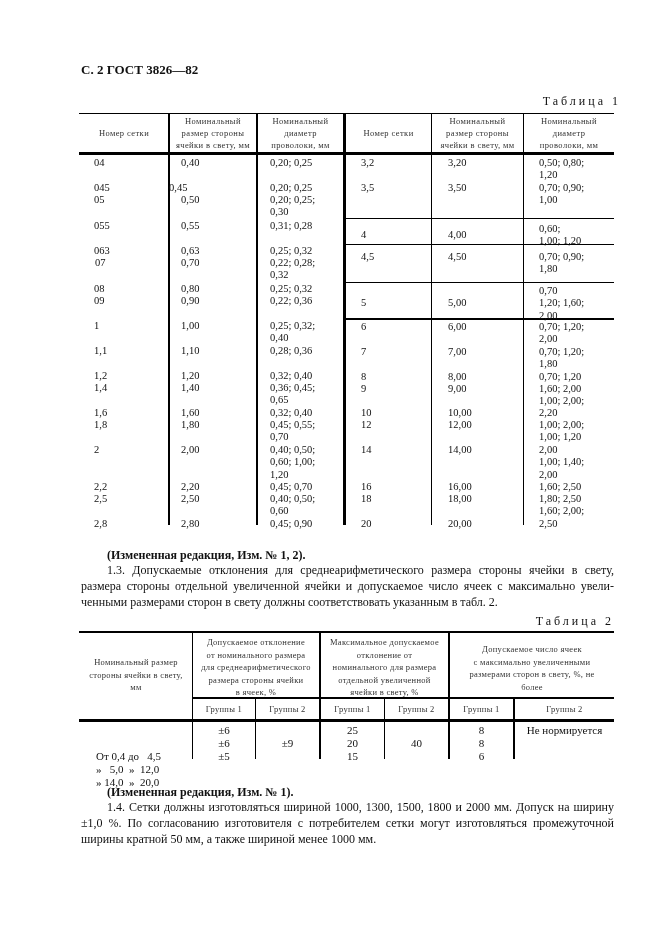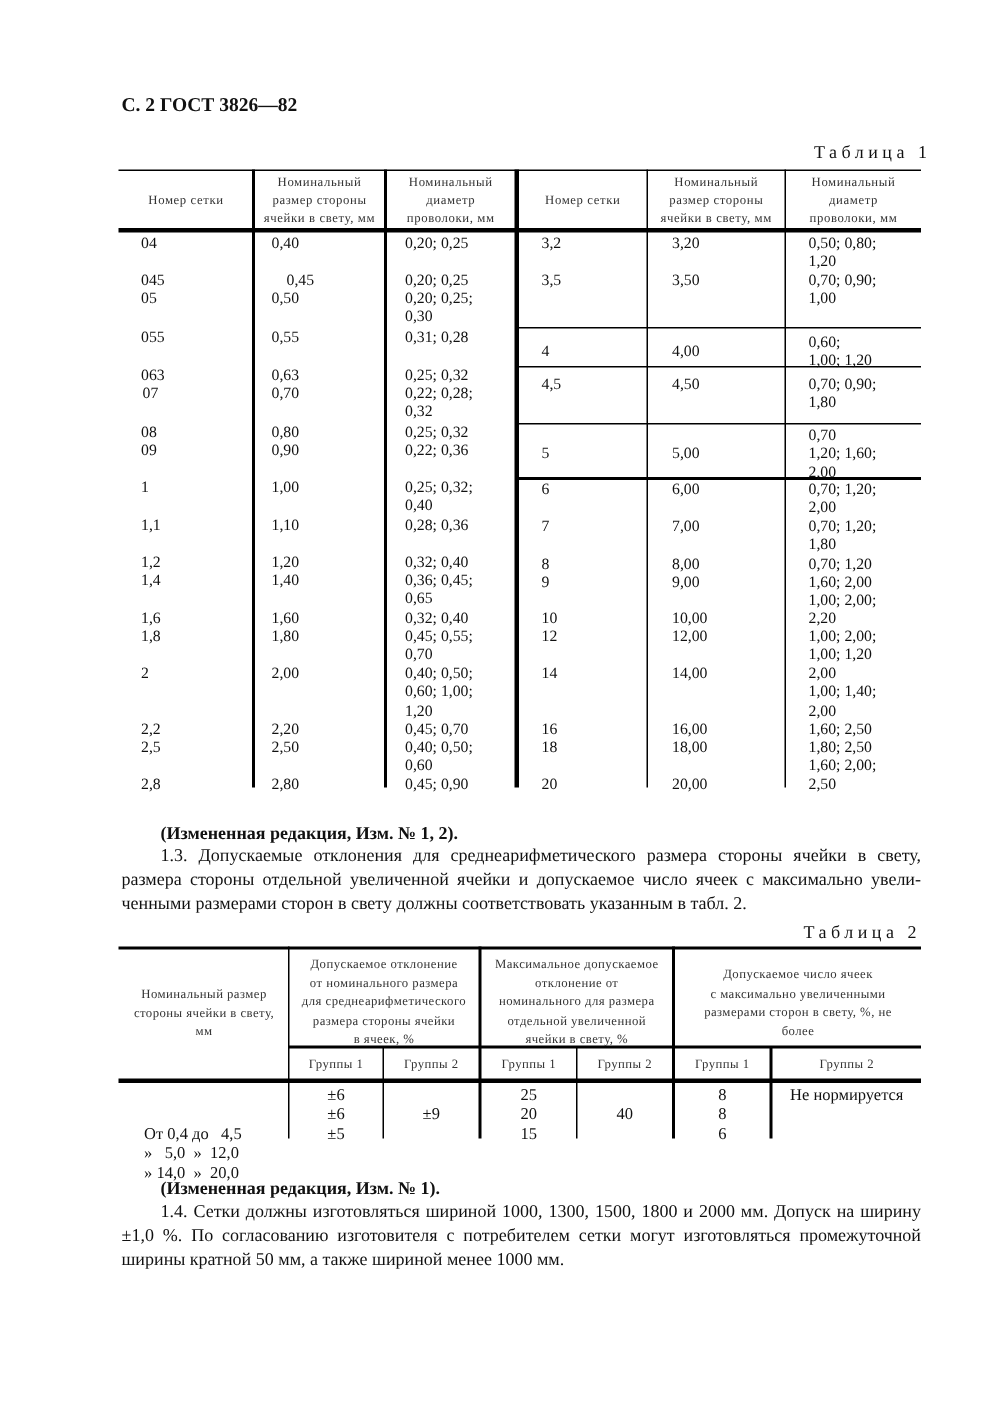--- a/index.html
+++ b/index.html
@@ -64,21 +64,21 @@
       <div>проволоки, мм</div>
   </div>
 
   <div id="t1-body">
       <div></div>
       <div class="cell" style="left: 94px; top: 157px;">04</div>
       <div class="cell" style="left: 181px; top: 157px;">0,40</div>
       <div class="cell" style="left: 270px; top: 157px;">0,20; 0,25</div>
       <div></div>
       <div class="cell" style="left: 94px; top: 182px;">045</div>
-      <div class="cell" style="left: 191px; top: 182px;">0,45</div>
+      <div class="cell" style="left: 169px; top: 182px;">0,45</div>
       <div class="cell" style="left: 270px; top: 182px;">0,20; 0,25</div>
       <div></div>
       <div class="cell" style="left: 94px; top: 194px;">05</div>
       <div class="cell" style="left: 181px; top: 194px;">0,50</div>
       <div class="cell" style="left: 270px; top: 194px;">0,20; 0,25;</div>
       <div class="cell" style="left: 270px; top: 206.3px;">0,30</div>
       <div></div>
       <div class="cell" style="left: 94px; top: 220px;">055</div>
       <div class="cell" style="left: 181px; top: 220px;">0,55</div>
       <div class="cell" style="left: 270px; top: 220px;">0,31; 0,28</div>

